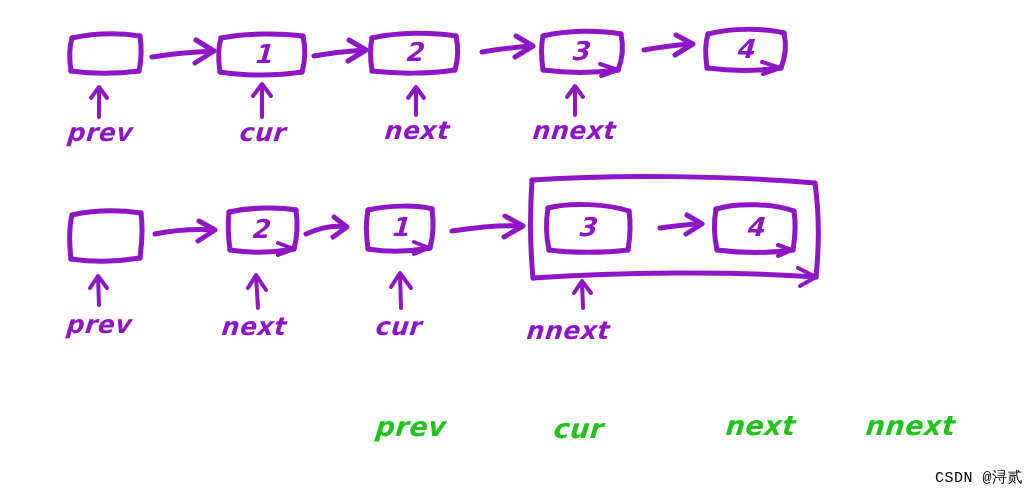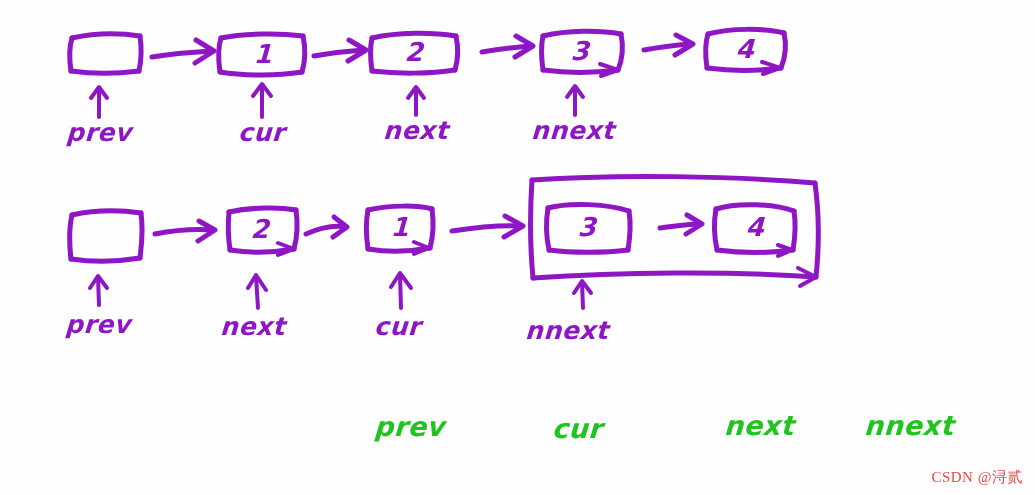--- a/index.html
+++ b/index.html
@@ -51,23 +51,23 @@
     font-size: 26px;
     font-weight: 700;
     font-style: italic;
     font-family: "DejaVu Sans", sans-serif;
     transform: skewX(-5deg);
   }
   #watermark {
     position: absolute;
     right: 12px;
     bottom: 8px;
-    color: #ef4444;
+    color: #000000;
     font-size: 15px;
-    font-family: Liberation Serif, serif;
+    font-family: Liberation Mono, monospace;
     letter-spacing: 0.5px;
     user-select: none;
   }
 </style>
 </head>
 <body>
 
 <div id="canvas-root">
 
   <svg id="sketch" viewBox="0 0 1035 495" xmlns="http://www.w3.org/2000/svg">

